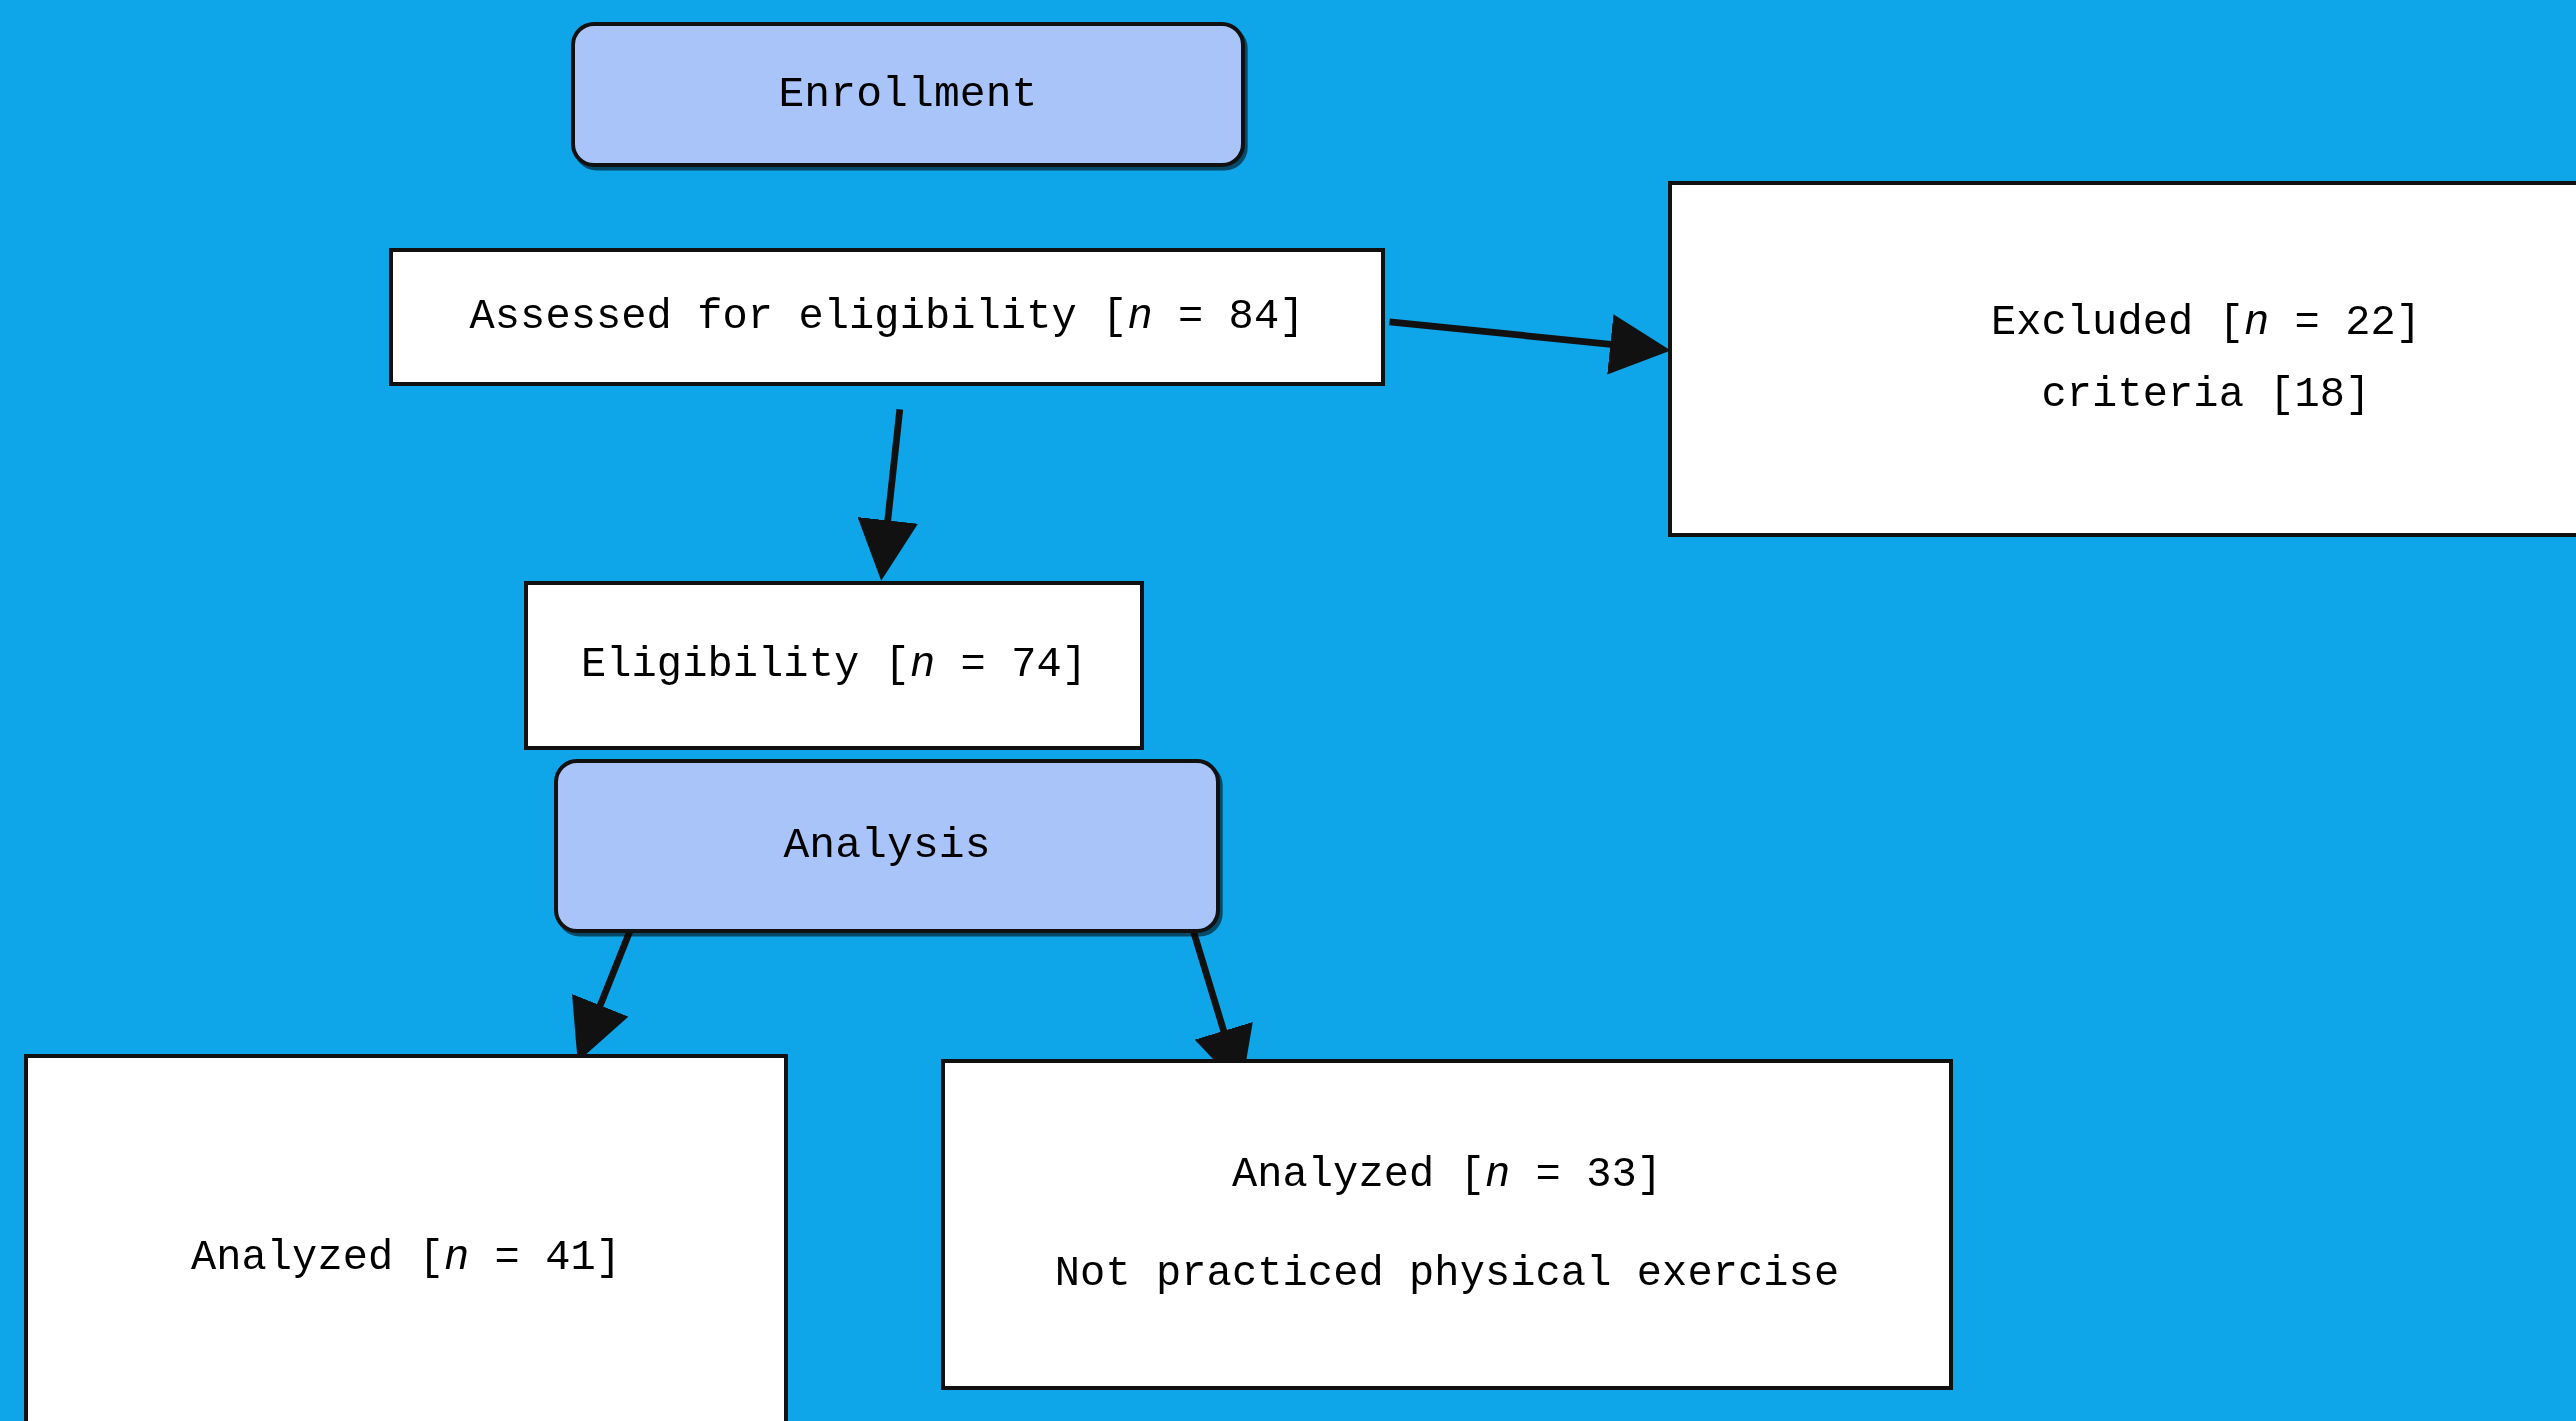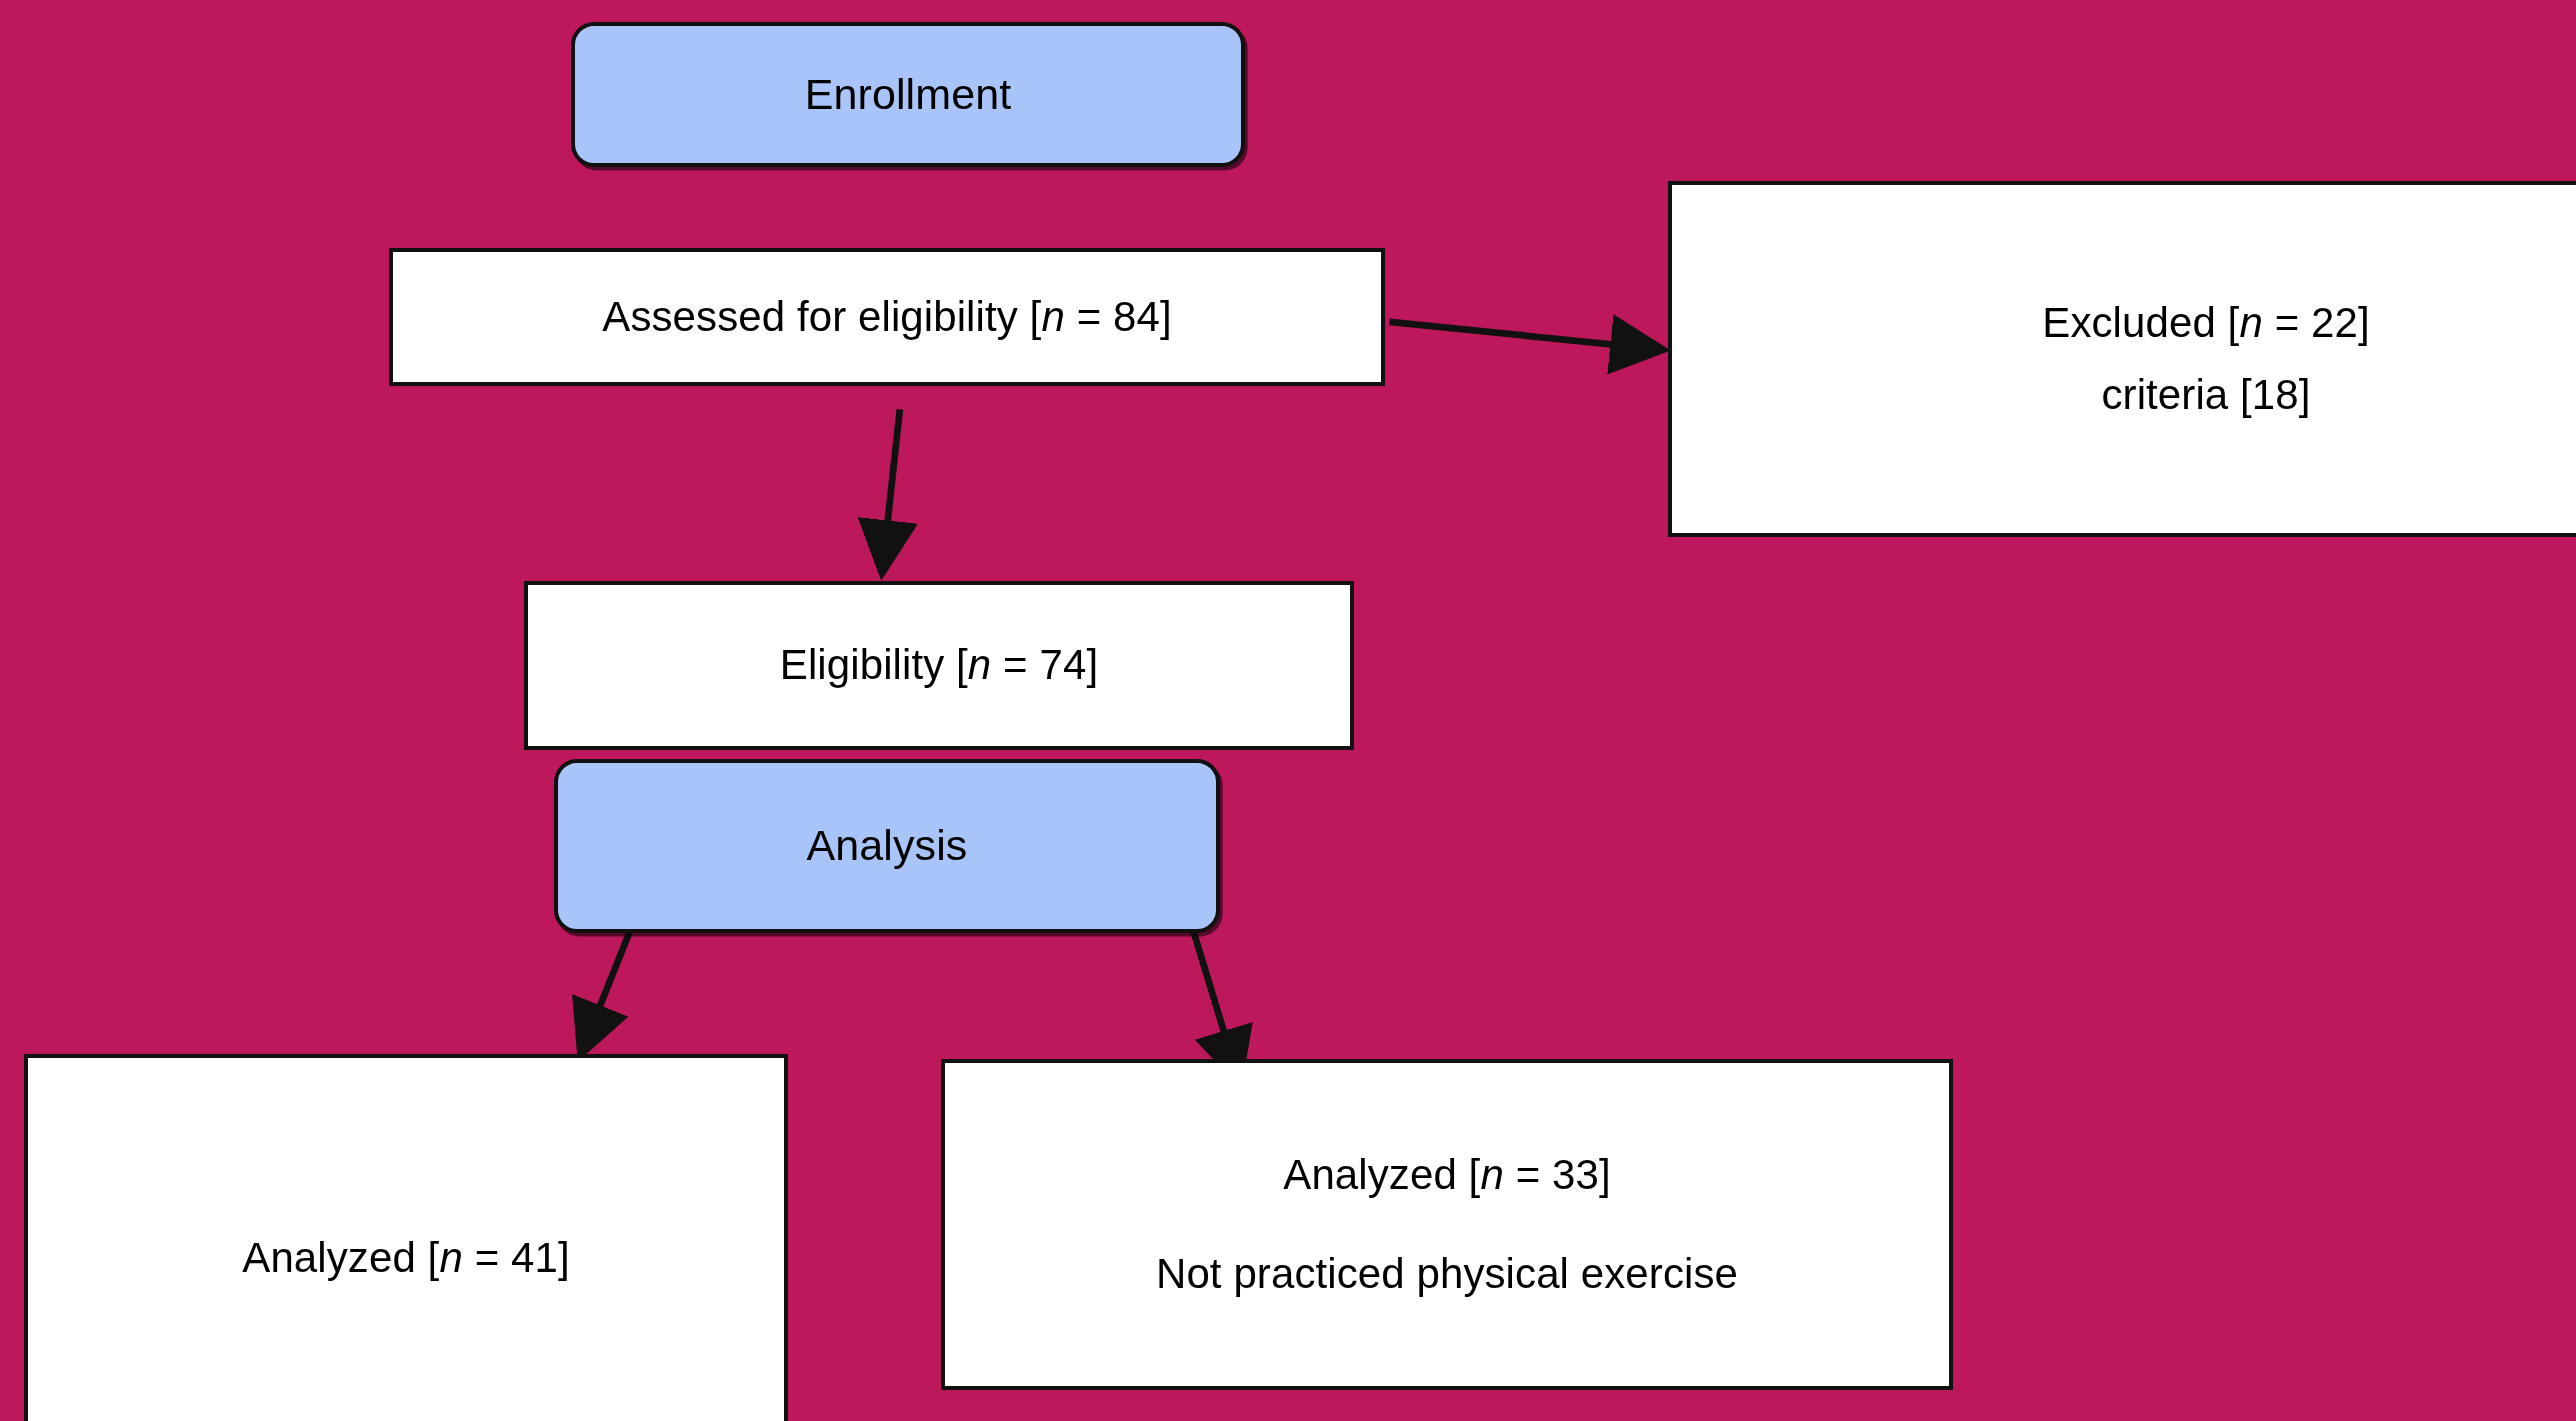--- a/index.html
+++ b/index.html
@@ -4,23 +4,23 @@
 <style>
   html, body {
     margin: 0;
     padding: 0;
     background: #ffffff;
   }
   #canvas {
     position: relative;
     width: 2576px;
     height: 1422px;
-    background: #be185d;
+    background: #0ea5e9;
     overflow: hidden;
-    font-family: Liberation Sans, sans-serif;
+    font-family: Liberation Mono, monospace;
     color: #000000;
   }
   .node {
     position: absolute;
     box-sizing: border-box;
     display: flex;
     flex-direction: column;
     align-items: center;
     justify-content: center;
     text-align: center;
@@ -48,21 +48,21 @@
   .node .line i {
     font-style: italic;
   }
   .stage .line {
     font-size: 43px;
   }
   
   #node-enrollment   { left: 571px;  top: 22px;   width: 674px;  height: 145px; }
   #node-assessed     { left: 389px;  top: 248px;  width: 996px; height: 138px; }
   #node-excluded     { left: 1668px; top: 181px;  width: 1076px; height: 356px; }
-  #node-eligibility  { left: 524px;  top: 581px;  width: 830px; height: 169px; }
+  #node-eligibility  { left: 524px;  top: 581px;  width: 620px; height: 169px; }
   #node-analysis     { left: 554px;  top: 759px; width: 666px;  height: 174px; }
   #node-analyzed-left  { left: 24px;   top: 1054px; width: 764px; height: 408px; gap: 12px; }
   #node-analyzed-right { left: 941px; top: 1059px; width: 1012px; height: 331px; gap: 24px; }
 
   #node-excluded .line + .line { margin-top: 28px; }
   #node-analyzed-left .line + .line,
   #node-analyzed-right .line + .line { margin-top: 31px; }
 
   #edges {
     position: absolute;

